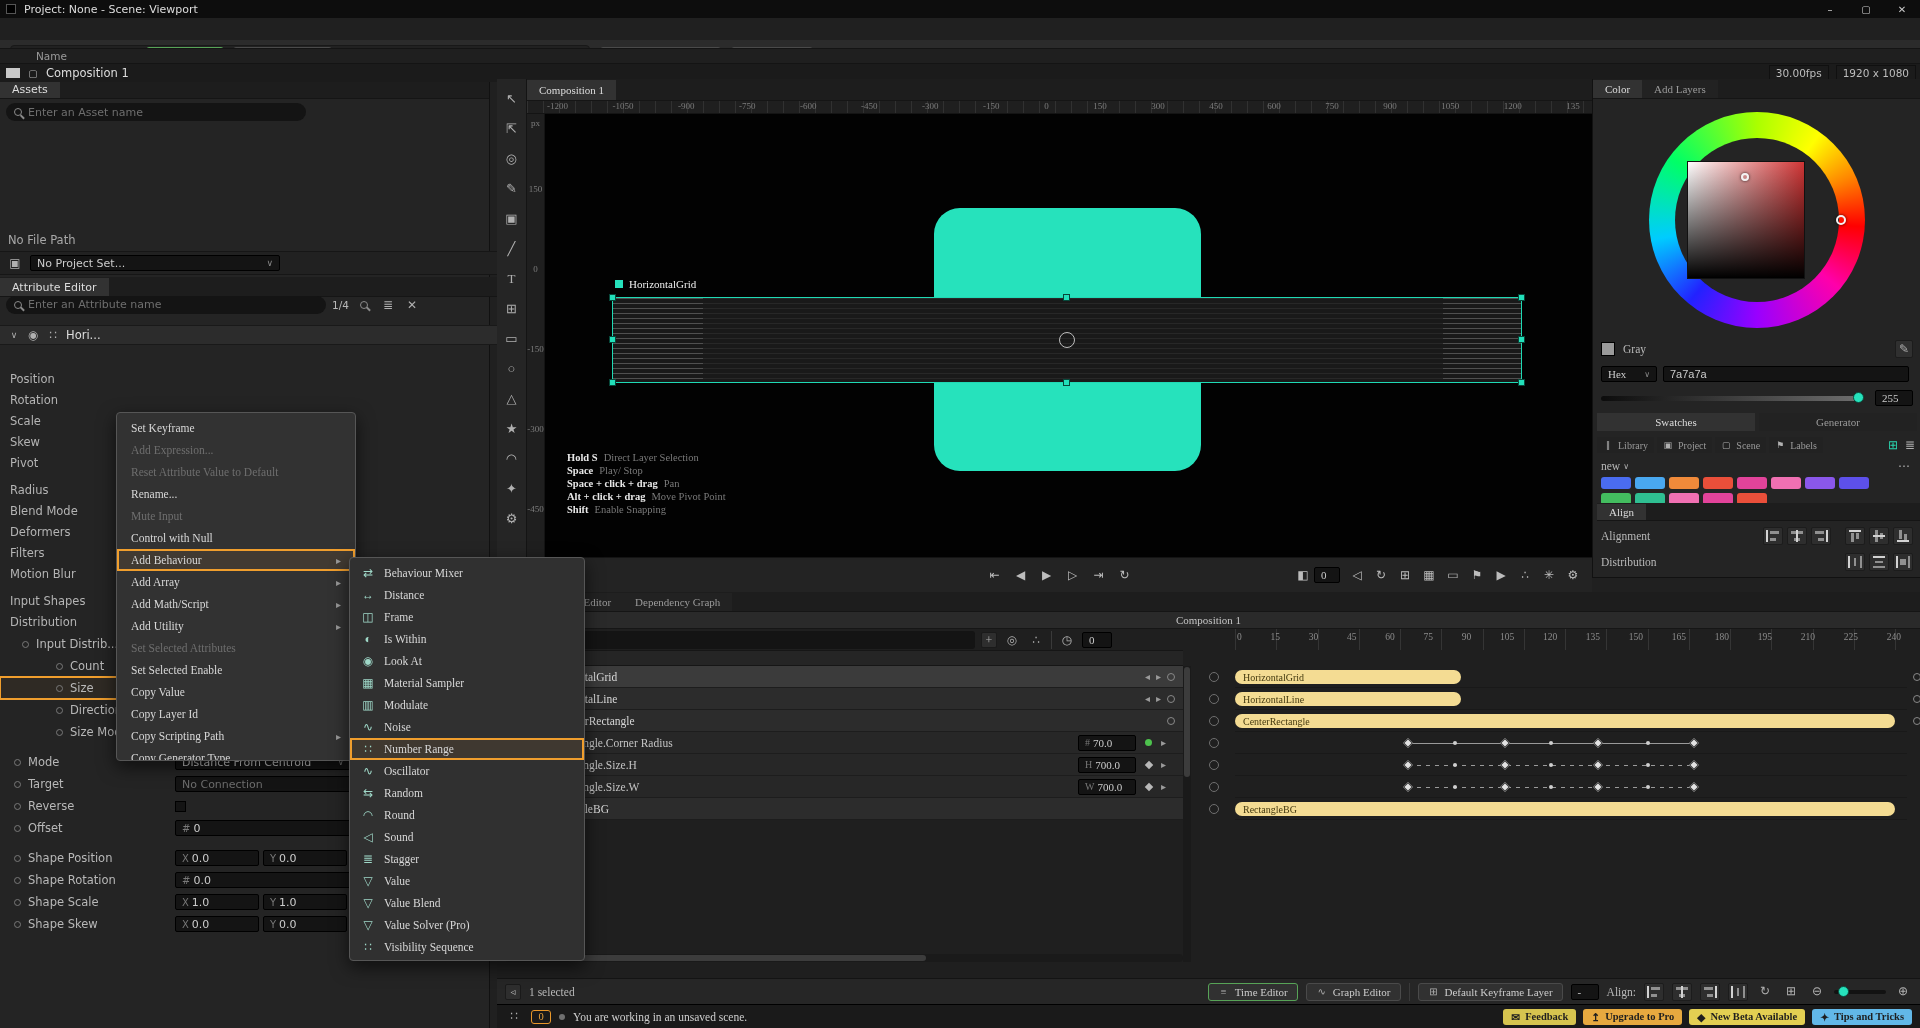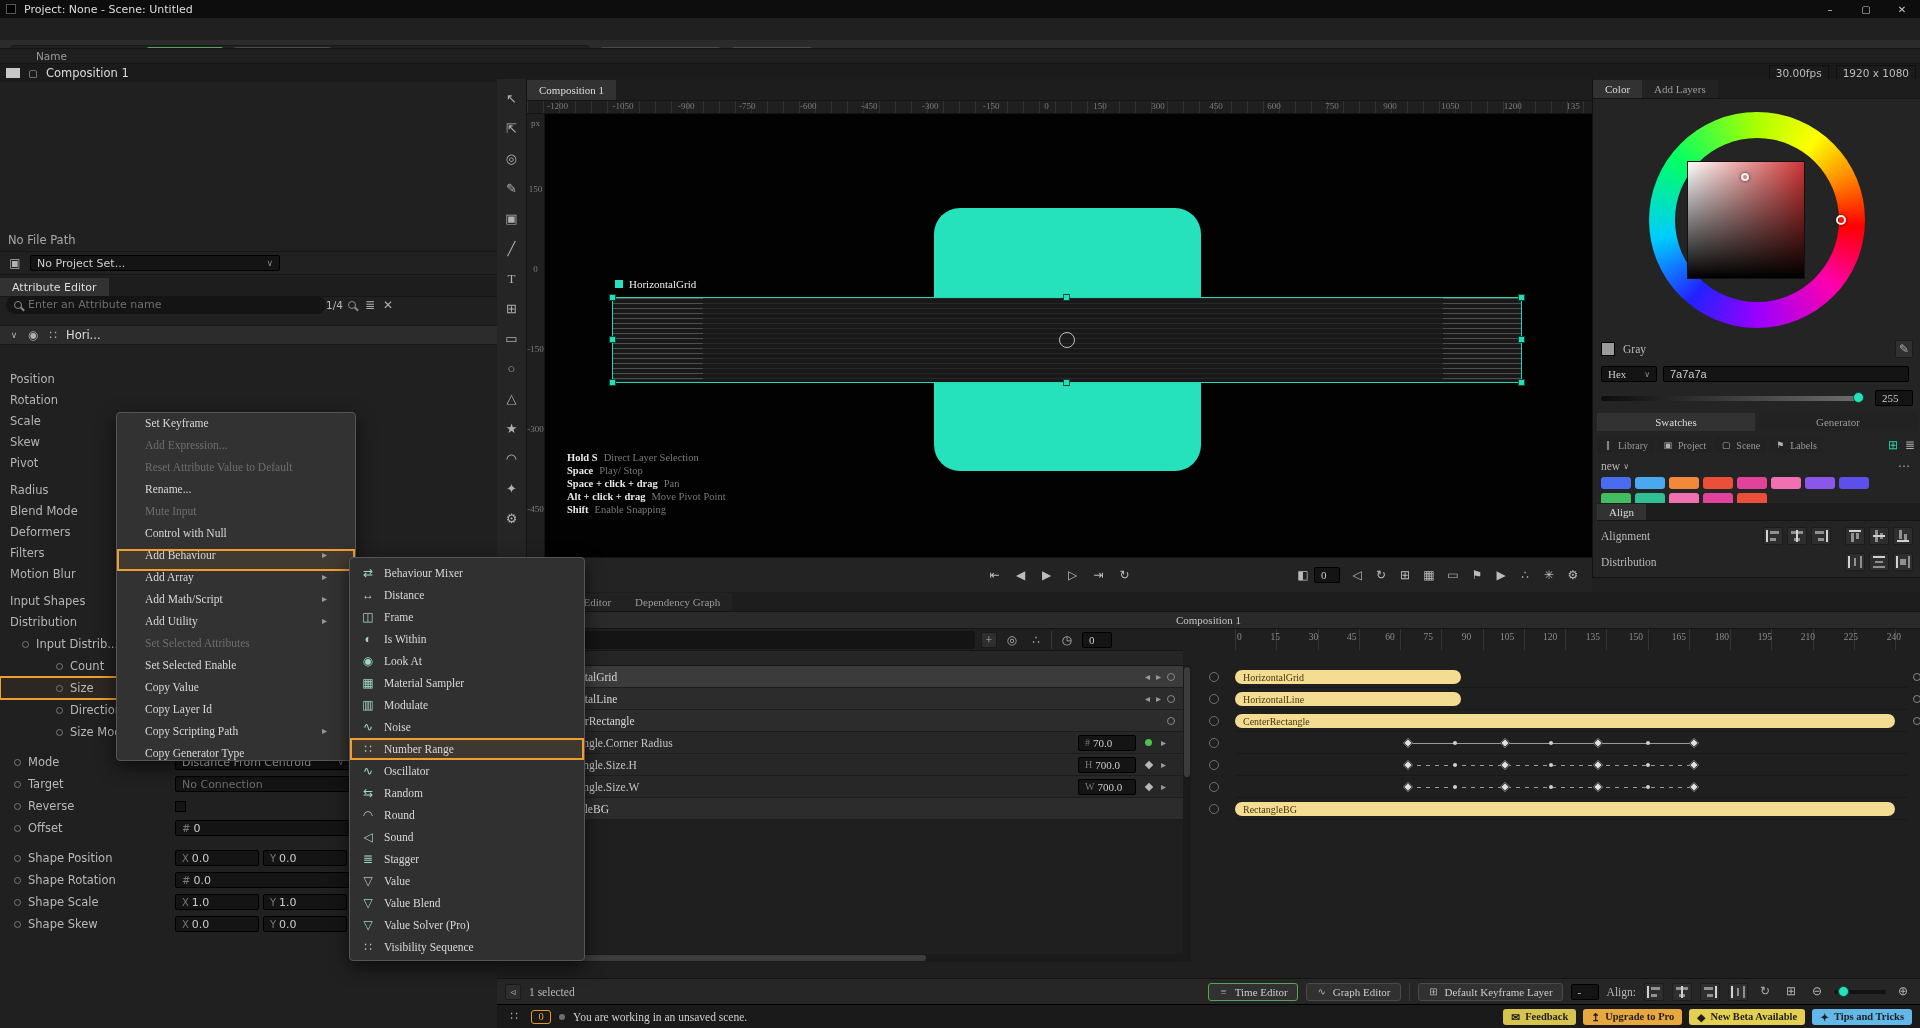--- a/index.html
+++ b/index.html
@@ -48,21 +48,21 @@
 .ae-label{margin-left:7px;font-size:11.5px;color:#b8b8b8;white-space:nowrap}
 .ae-row .f-single{position:absolute;left:175px;width:176px}
 .ae-row .f-x{position:absolute;left:175px;width:84px}
 .ae-row .f-y{position:absolute;left:263px;width:84px}
 .ae-row .f-chk{position:absolute;left:175px}
 .ae-row .f-link{position:absolute;left:357px;color:#9a9a9a;font-size:11px}
 .ae-row .dd{margin-left:auto;color:#8a8a8a;font-size:9px}
 .ae-row.muted .f-single{color:#6d6d6d}
 .ae-row.hl{outline:2px solid #f09e2d;outline-offset:-1px;background:rgba(240,158,45,.06)}
 .ctx{background:#323232;border:1px solid #565656;border-radius:4px;box-shadow:0 6px 18px rgba(0,0,0,.6);padding:4px 0;overflow:hidden;z-index:40}
-.ctx-item{height:22px;display:flex;align-items:flex-start;padding:0 28px;font-size:11.5px;color:#d8d8d8}
+.ctx-item{height:22px;display:flex;align-items:center;padding:0 14px;font-size:11.5px;color:#d8d8d8}
 .ctx-item.disabled{color:#6e6e6e}
 .ctx-item.hl{outline:2px solid #f09e2d;outline-offset:-2px;background:rgba(240,158,45,.08)}
 .ctx-arrow{margin-left:auto;color:#9a9a9a;font-size:10px}
 .sub-item{height:22px;display:flex;align-items:center;gap:8px;padding:0 10px;font-size:11.5px;color:#d8d8d8}
 .sub-item .ico{width:16px;font-size:12px;color:#9fd8c8}
 .sub-item.hl{outline:2px solid #f09e2d;outline-offset:-2px;background:rgba(240,158,45,.08)}
 .hruler{display:flex;justify-content:space-between;align-items:flex-start;padding:0 12px 0 20px;font-size:9px;color:#7c7c7c;background:#1f1f1f;background-image:repeating-linear-gradient(90deg,#313131 0 1px,transparent 1px 16px);border-bottom:1px solid #141414}
 .vr{display:flex;flex-direction:column;align-items:center;font-size:9px;color:#7c7c7c;background:#1f1f1f;border-right:1px solid #141414;padding-top:4px}
 .vr .unit{margin-bottom:56px}
 .vr .num{margin-bottom:70px}
@@ -109,21 +109,21 @@
 .pill{display:inline-flex;align-items:center;gap:5px;height:16px;border-radius:3px;padding:0 8px;font-size:10.5px;color:#1e1e1e;font-weight:bold;white-space:nowrap}
 .cellfld{background:#1b1b1b;border:1px solid #101010;font-size:10.5px;color:#bdbdbd;padding:1px 6px;white-space:nowrap}
 </style>
 </head>
 <body>
 
 <div class="app">
 
   <div class="titlebar abs">
     <span class="appicon"></span>
-    <span>Project: None - Scene: Untitled</span>
+    <span>Project: None - Scene: Viewport</span>
     <div class="wctrl">
       <span>–</span>
       <span>▢</span>
       <span>✕</span>
     </div>
   </div>
 
 
   <div class="toolbar abs">
     <div class="tb-inset">
@@ -169,20 +169,35 @@
         <span class="ico tbtn">▬</span>
         <span class="ico tbtn orange">↯</span>
         <span class="ico tbtn">≡</span>
         <span class="ico tbtn">≣</span>
         <span class="ico tbtn">▥</span>
         <span class="ico tbtn">▤</span>
         <span class="ico tbtn">▦</span>
       </div>
   </div>
 
+  <div class="panel abs" style="left:0;top:79px;width:490px;height:949px;border-right:1px solid #111">
+    <div class="tabbar abs" style="left:0;top:0;width:100%">
+      <span class="tab active">Assets</span>
+    </div>
+    <div class="abs row" style="left:6px;top:24px;width:478px;height:18px;gap:8px">
+      <span class="search" style="width:300px">
+          <span class="mag"></span>
+          <input placeholder="Enter an Asset name" style="">
+        </span>
+      </div>
+      <span class="spacer"></span>
+      <span class="lbl" style="color:#8c8c8c">Sort Order</span>
+      <span class="lbl">None</span>
+      <span class="ico" style="width:10px;font-size:9px">∨</span>
+    </div>
     <div class="abs" style="left:0;top:48px;width:100%;height:16px;background:#1f1f1f;border-top:1px solid #141414;border-bottom:1px solid #141414;display:flex;align-items:center">
       <span class="lbl" style="margin-left:36px;font-size:10.5px;color:#9a9a9a">Name</span>
     </div>
     <div class="abs row" style="left:0;top:64px;width:100%;height:18px;background:#1b1b1b;gap:7px;padding-left:6px">
       <span style="width:14px;height:10px;background:#c8c8c8;display:inline-block"></span>
       <span class="ico" style="width:12px;font-size:10px">▢</span>
       <span class="lbl" style="color:#ddd">Composition 1</span>
       <span class="spacer"></span>
       <span class="cellfld">30.00fps</span>
       <span class="cellfld" style="margin-right:4px">1920 x 1080</span>
@@ -199,21 +214,21 @@
         <span style="font-size:9px;color:#8a8a8a">∨</span>
       </span>
       <span class="spacer"></span>
       <span class="ico">▤</span>
       <span class="ico">▢</span>
       <span class="ico">⊘</span>
     </div>
     <div class="tabbar abs" style="left:0;top:277px;width:100%">
       <span class="tab active">Attribute Editor</span>
     </div>
-    <div class="abs row" style="left:6px;top:288px;width:478px;height:33px;">
+    <div class="abs row" style="left:6px;top:288px;width:478px;height:33px;gap:6px">
       <span class="search" style="width:320px">
         <span class="mag"></span>
         <input placeholder="Enter an Attribute name" style="">
       </span>
       <span class="lbl" style="font-size:10.5px">1/4</span>
       <span class="ico">
         <span class="mag"></span>
       </span>
       <span class="ico">≣</span>
       <span class="ico">✕</span>

